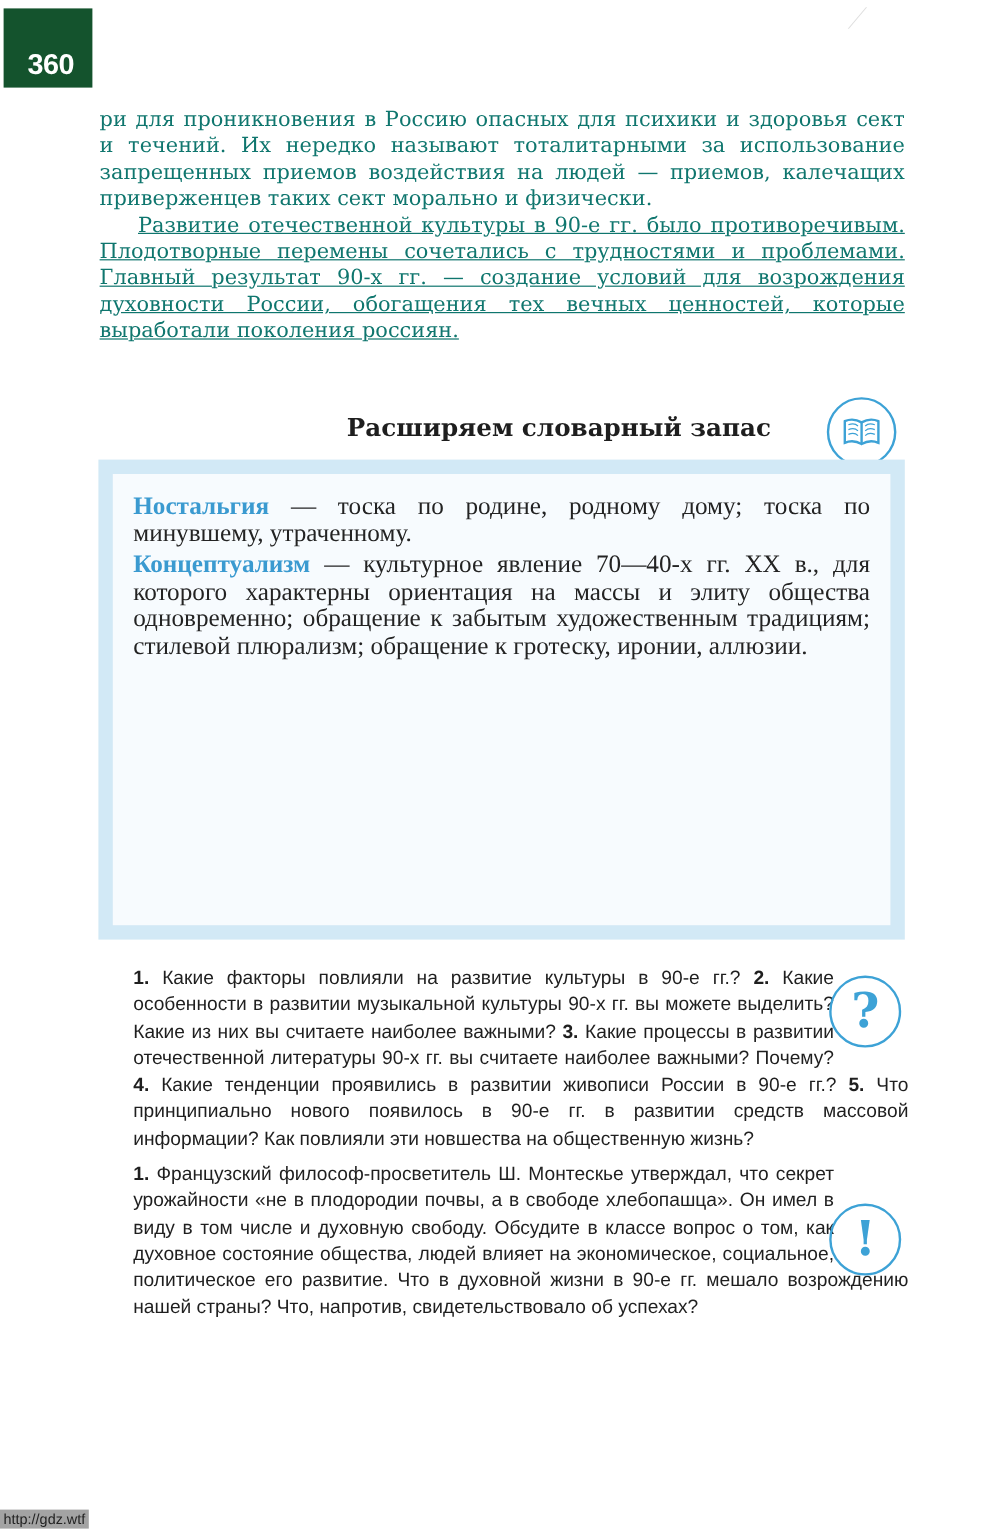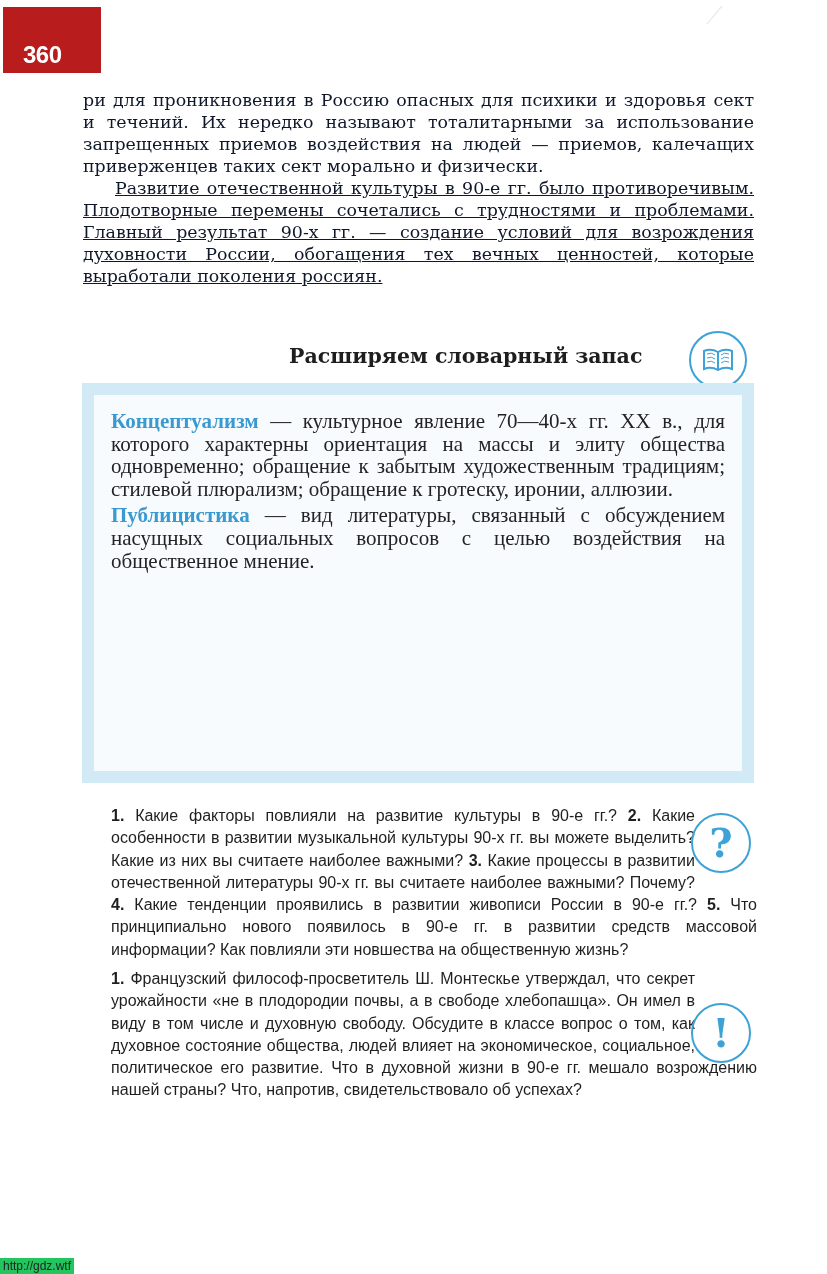--- a/index.html
+++ b/index.html
@@ -1,35 +1,35 @@
 <!DOCTYPE html>
 <html><head>
 <meta charset="utf-8">
 <style>
   html, body { margin: 0; padding: 0; }
   body {
     width: 827px; height: 1274px; position: relative; overflow: hidden;
     background: #ffffff; color: #222222;
   }
   .page-num {
-    position: absolute; left: 3px; top: 7px; width: 98px; height: 66px;
-    background: #b91c1c;
+    position: absolute; left: 3px; top: 7px; width: 74px; height: 66px;
+    background: #14532d;
   }
   .page-num span {
     position: absolute; left: 20px; top: 34px;
     font-family: "Liberation Sans", sans-serif; font-weight: bold; font-size: 24px;
     color: #ffffff; letter-spacing: -0.5px;
   }
   .scratch {
     position: absolute; left: 700px; top: 6px; width: 14px; height: 18px;
     border-right: 1.5px solid #cfcfcf; transform: skewX(-40deg); opacity: .7;
   }
   .serif {
     font-family: "DejaVu Serif", serif; font-size: 17.4px; line-height: 22px;
-    text-align: justify; color: #0f172a;
+    text-align: justify; color: #0f766e;
   }
   .body-text { position: absolute; left: 83px; top: 89px; width: 671px; }
   .body-text p { margin: 0; }
   .body-text p.indent { text-indent: 32px; text-decoration: underline; }
   .vocab-title {
     position: absolute; left: 289px; top: 344px;
     font-family: "DejaVu Serif", serif; font-weight: bold; font-size: 20.5px; color: #1e1e1e; text-align: center;
   }
   .book-icon {
     position: absolute; left: 689px; top: 331px; width: 58px; height: 58px;
@@ -62,21 +62,21 @@
   .float-gap { float: right; width: 62px; height: 88px; }
   .circle-icon {
     position: absolute; width: 60px; height: 60px; border: 2.4px solid #3da2d6;
     border-radius: 50%; box-sizing: border-box; color: #3da2d6; text-align: center;
     font-family: "DejaVu Serif", serif; font-weight: bold;
   }
   .q-icon { left: 691px; top: 813px; font-size: 40px; line-height: 56px; }
   .ex-icon { left: 691px; top: 1003px; font-size: 40px; line-height: 56px; }
   .watermark {
     position: absolute; left: 0; top: 1258px; height: 16px; padding: 0 3px;
-    background: #22c55e; font-family: "Liberation Sans", sans-serif; font-size: 12px;
+    background: #a3a3a3; font-family: "Liberation Sans", sans-serif; font-size: 12px;
     line-height: 16px; color: #222;
   }
 </style>
 </head>
 <body>
 
 <div class="page-num">
   <span>360</span>
 </div>
 <div class="scratch"></div>
@@ -92,22 +92,22 @@
     <path d="M2 3 Q9 0 16 4 Q23 0 30 3 L30 21 Q23 18 16 22 Q9 18 2 21 Z" fill="none" stroke="#3da2d6" stroke-width="2"></path>
     <line x1="16" y1="4" x2="16" y2="22" stroke="#3da2d6" stroke-width="2"></line>
     <path d="M5 6 Q10 4 13 7 M5 10 Q10 8 13 11 M5 14 Q10 12 13 15 M19 7 Q22 4 27 6 M19 11 Q22 8 27 10 M19 15 Q22 12 27 14" fill="none" stroke="#3da2d6" stroke-width="1"></path>
   </svg>
 </div>
 
 <div class="vocab-box">
   <div class="vocab-inner"></div>
 </div>
 <div class="vocab-text">
+  <p><span class="term">Ностальгия</span><span> — тоска по родине, родному дому; тоска по минувшему, утраченному.</span></p>
   <p><span class="term">Концептуализм</span><span> — культурное явление 70—40-х гг. XX в., для которого характерны ориентация на массы и элиту общества одновременно; обращение к забытым художественным традициям; стилевой плюрализм; обращение к гротеску, иронии, аллюзии.</span></p>
-  <p><span class="term">Публицистика</span><span> — вид литературы, связанный с обсуждением насущных социальных вопросов с целью воздействия на общественное мнение.</span></p>
 </div>
 
 <div class="questions sans">
   <div class="float-gap"></div>
   <p>
     <span class="num">1.</span><span> Какие факторы повлияли на развитие культуры в 90-е гг.? </span>
     <span class="num">2.</span><span> Какие особенности в развитии музыкальной культуры 90-х гг. вы можете выделить? Какие из них вы считаете наиболее важными? </span>
     <span class="num">3.</span><span> Какие процессы в развитии отечественной литературы 90-х гг. вы считаете наиболее важными? Почему? </span>
     <span class="num">4.</span><span> Какие тенденции проявились в развитии живописи России в 90-е гг.? </span>
     <span class="num">5.</span><span> Что принципиально нового появилось в 90-е гг. в развитии средств массовой информации? Как повлияли эти новшества на общественную жизнь?</span>

